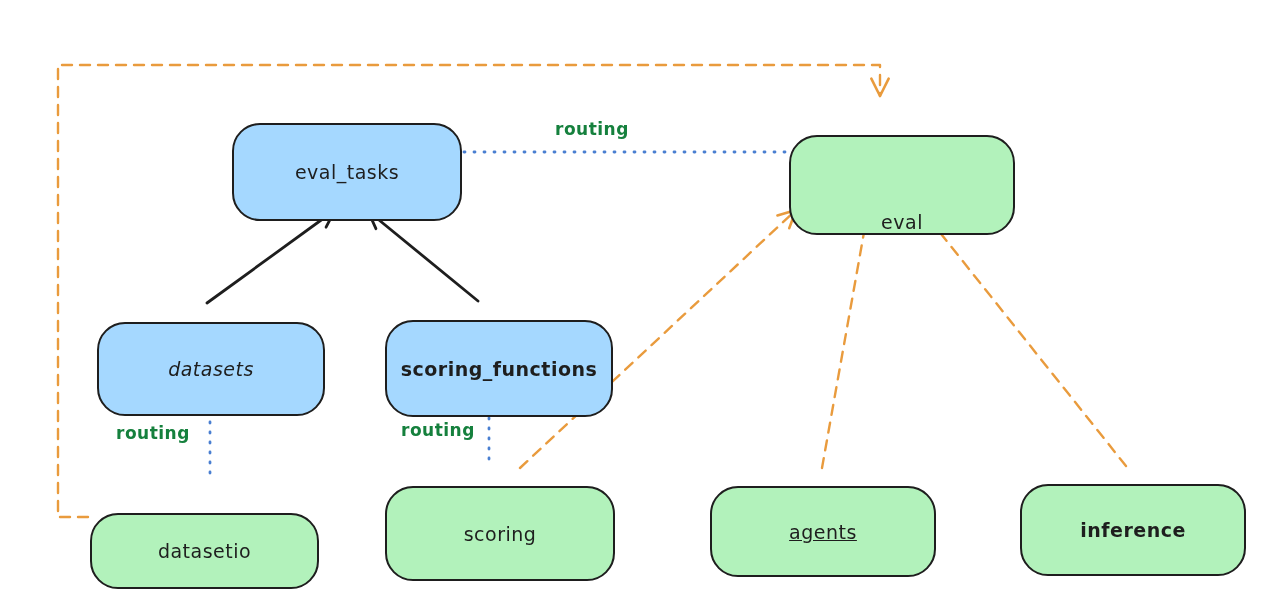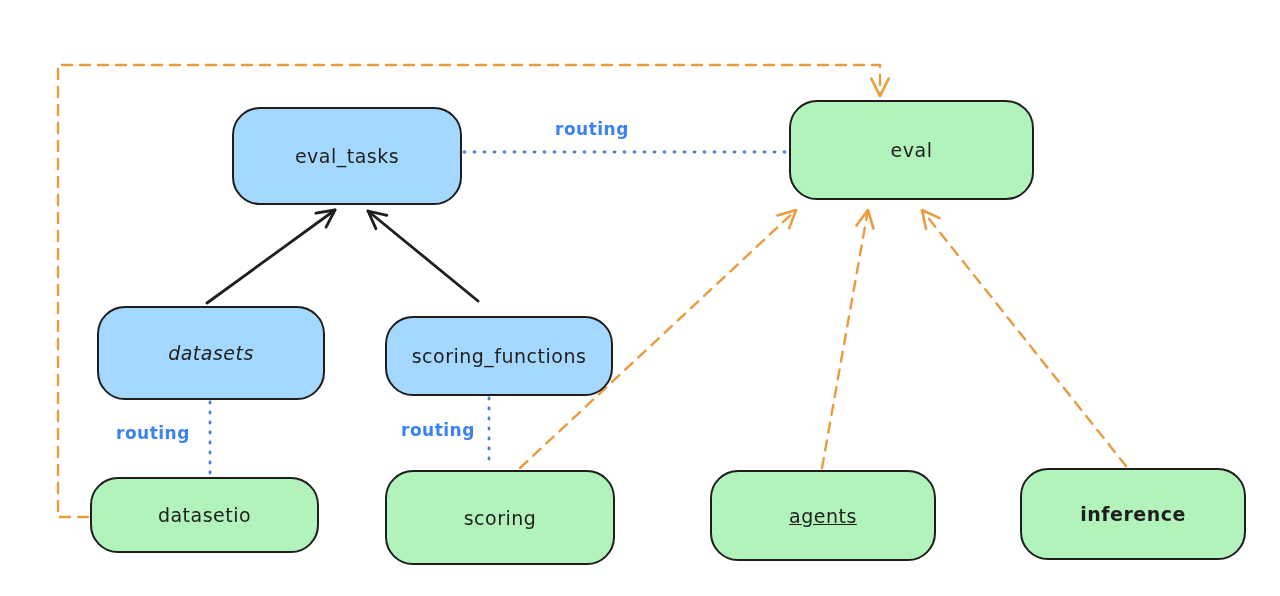--- a/index.html
+++ b/index.html
@@ -13,34 +13,35 @@
   #edges{position:absolute;left:0;top:0;width:1280px;height:596px;}
   .node{
     position:absolute;
     border:2.5px solid #1e1e1e;
     border-radius:28px;
     display:flex;align-items:center;justify-content:center;
     font-size:19px;color:#1e1e1e;
     letter-spacing:0.5px;
     box-sizing:border-box;
     z-index:2;
+    margin-top:16px;
   }
   .node.blue{background:#a5d8ff;}
   .node.green{background:#b2f2bb;}
   #node-eval_tasks{left:232px;top:107px;width:230px;height:98px;}
-  #node-eval{left:789px;top:100px;width:245px;height:100px;}
+  #node-eval{left:789px;top:119px;width:226px;height:100px;align-items:flex-end;}
   #node-datasets{left:97px;top:306px;width:228px;height:94px;font-style:italic;}
-  #node-scoring_functions{left:385px;top:316px;width:228px;height:80px;}
-  #node-datasetio{left:90px;top:477px;width:229px;height:76px;}
+  #node-scoring_functions{left:385px;top:304px;width:228px;height:97px;font-weight:bold;}
+  #node-datasetio{left:90px;top:497px;width:229px;height:76px;}
   #node-scoring{left:385px;top:470px;width:230px;height:95px;text-align:right;}
   #node-agents{left:710px;top:470px;width:226px;height:91px;text-decoration:underline;}
   #node-inference{left:1020px;top:468px;width:226px;height:92px;font-weight:bold;}
   .edge-label{
     position:absolute;
-    color:#3b82f6;
+    color:#15803d;
     font-size:17px;
     font-weight:600;
     letter-spacing:0.5px;
     z-index:3;
     background:#ffffff;
     padding:0 3px;
   }
   #label-routing-top{left:552px;top:119px;}
   #label-routing-left{left:113px;top:423px;}
   #label-routing-mid{left:398px;top:420px;}

